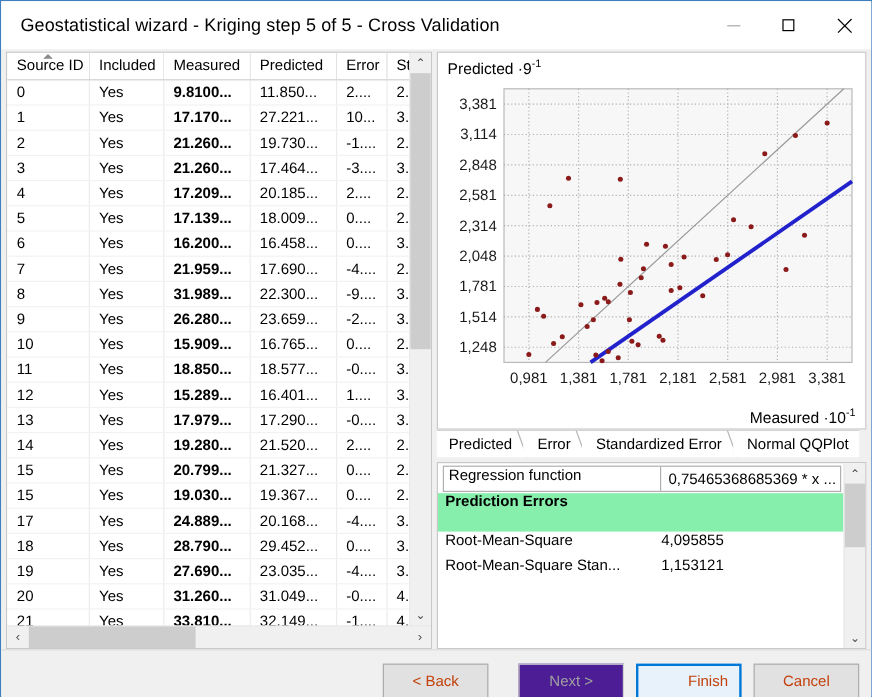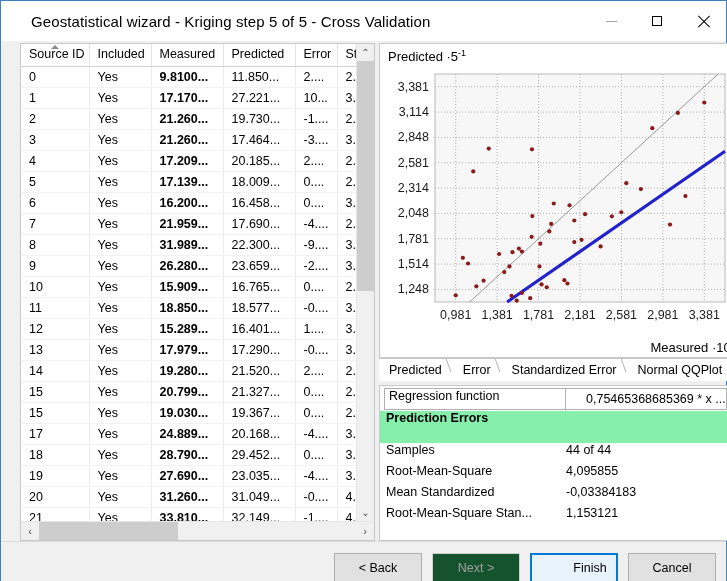--- a/index.html
+++ b/index.html
@@ -18,42 +18,42 @@
     box-sizing:border-box;
     display:flex;flex-direction:column;
   }
 
   
   .titlebar{
     height:40px;flex:0 0 40px;background:#ffffff;
     display:flex;align-items:center;position:relative;
   }
   .title-text{
-    padding-left:30px;font-size:15px;color:#000;
+    padding-left:16px;font-size:15px;color:#000;
     white-space:nowrap;letter-spacing:0.1px;
   }
   .win-controls{position:absolute;right:0;top:0;height:40px;display:flex;}
   .win-btn{
     width:46px;height:40px;display:flex;align-items:center;justify-content:center;
     position:relative;
   }
   .win-btn.disabled{opacity:0.35;}
   .glyph-min{width:11px;height:1px;background:#000;}
   .glyph-max{width:10px;height:10px;border:1px solid #000;box-sizing:border-box;}
   .glyph-close{position:relative;width:13px;height:13px;}
   .glyph-close:before,.glyph-close:after{
     content:"";position:absolute;left:-1px;top:6px;width:16px;height:1px;background:#000;
   }
   .glyph-close:before{transform:rotate(45deg);}
   .glyph-close:after{transform:rotate(-45deg);}
 
   
   .content{
     flex:1 1 auto;display:flex;flex-direction:row;
-    padding:0 0 0 0;background:#f0f0f0;margin-left:15px;
+    padding:0 0 0 0;background:#f0f0f0;
   }
   .left-pane{
     width:355px;flex:0 0 355px;
     margin:2px 0 0 4px;
     background:#fff;border:1px solid #c8c8c8;box-sizing:border-box;
     display:flex;flex-direction:column;position:relative;
     height:498px;
   }
   .right-pane{
     flex:1 1 auto;margin:2px 4px 0 4px;
@@ -156,38 +156,38 @@
   }
   .stats-inner{flex:1 1 auto;overflow:hidden;padding:2px 0 0 0;}
   .st-row{display:flex;align-items:flex-start;height:21px;font-size:12.5px;padding-left:6px;}
   .st-row .k{width:180px;flex:0 0 180px;white-space:nowrap;overflow:hidden;}
   .st-row .v{flex:1 1 auto;white-space:nowrap;overflow:hidden;}
   .st-row.boxed{
     height:22px;border:1px solid #b0b0b0;margin:0 2px 1px 4px;padding-left:4px;
     box-sizing:border-box;
   }
   .st-row.boxed .k{width:176px;flex:0 0 176px;}
-  .st-row.boxed .v{border-left:1px solid #b0b0b0;padding-left:20px;height:20px;line-height:20px;}
+  .st-row.boxed .v{border-left:1px solid #b0b0b0;padding-left:6px;height:20px;line-height:20px;}
   .st-row.section{font-weight:bold;background:#86efac;height:32px;}
 
   
   .footer{
     flex:0 0 52px;height:52px;background:#f0f0f0;
     border-top:1px solid #dcdcdc;
     display:flex;align-items:center;justify-content:flex-end;
     padding-right:10px;gap:10px;box-sizing:border-box;
   }
   .btn{
     width:88px;height:30px;font-size:12.5px;
-    background:#e1e1e1;border:1px solid #adadad;color:#000000;
+    background:#e1e1e1;border:1px solid #adadad;color:#c2410c;
     display:flex;align-items:center;justify-content:center;box-sizing:border-box;
     font-family:"Liberation Sans", sans-serif;
   }
   .btn.default{background:#e8f2fb;border:2px solid #0078d7;padding-left:32px;}
-  .btn.disabled{color:#a0a0a0;border-color:#cfcfcf;background:#14532d;}
+  .btn.disabled{color:#a0a0a0;border-color:#cfcfcf;background:#4c1d95;margin-left:15px;}
 </style>
 </head>
 <body>
 
 <div class="window">
 
   <div class="titlebar">
     <div class="title-text">Geostatistical wizard - Kriging step 5 of 5 - Cross Validation</div>
     <div class="win-controls">
       <div class="win-btn disabled">
@@ -412,21 +412,21 @@
           <div class="hs-thumb"></div>
         </div>
         <div class="hs-arrow">›</div>
       </div>
     </div>
 
     <div class="right-pane">
 
       <div class="chart-box">
         <div class="chart-ylabel">
-          <span>Predicted ·5</span><sup>-1</sup>
+          <span>Predicted ·9</span><sup>-1</sup>
         </div>
         <svg class="plot-svg" id="plot-svg" width="358" height="313">
             <rect x="55" y="30" width="290" height="228" fill="#f7f7f7" stroke="#b9b9b9" stroke-width="1"></rect>
             <line x1="75.71428571428571" y1="30" x2="75.71428571428571" y2="258" stroke="#b0b0b0" stroke-width="1" stroke-dasharray="1,2"></line>
             <text x="75.71428571428571" y="275" text-anchor="middle" class="tick-lbl">0,981</text>
             <line x1="117.14285714285714" y1="30" x2="117.14285714285714" y2="258" stroke="#b0b0b0" stroke-width="1" stroke-dasharray="1,2"></line>
             <text x="117.14285714285714" y="275" text-anchor="middle" class="tick-lbl">1,381</text>
             <line x1="158.57142857142856" y1="30" x2="158.57142857142856" y2="258" stroke="#b0b0b0" stroke-width="1" stroke-dasharray="1,2"></line>
             <text x="158.57142857142856" y="275" text-anchor="middle" class="tick-lbl">1,781</text>
             <line x1="200" y1="30" x2="200" y2="258" stroke="#b0b0b0" stroke-width="1" stroke-dasharray="1,2"></line>
@@ -529,30 +529,22 @@
         <div class="stats-inner">
           <div class="st-row boxed">
             <div class="k">Regression function</div>
             <div class="v">0,75465368685369 * x ...</div>
           </div>
           <div class="st-row section">
             <div class="k">Prediction Errors</div>
           </div>
           <div id="stats-rows">
               <div class="st-row">
-                <div class="k">Samples</div>
-                <div class="v">44 of 44</div>
-              </div>
-              <div class="st-row">
                 <div class="k">Root-Mean-Square</div>
                 <div class="v">4,095855</div>
-              </div>
-              <div class="st-row">
-                <div class="k">Mean Standardized</div>
-                <div class="v">-0,03384183</div>
               </div>
               <div class="st-row">
                 <div class="k">Root-Mean-Square Stan...</div>
                 <div class="v">1,153121</div>
               </div>
             </div>
         </div>
         <div class="vscroll">
           <div class="vs-arrow">⌃</div>
           <div class="vs-track">

